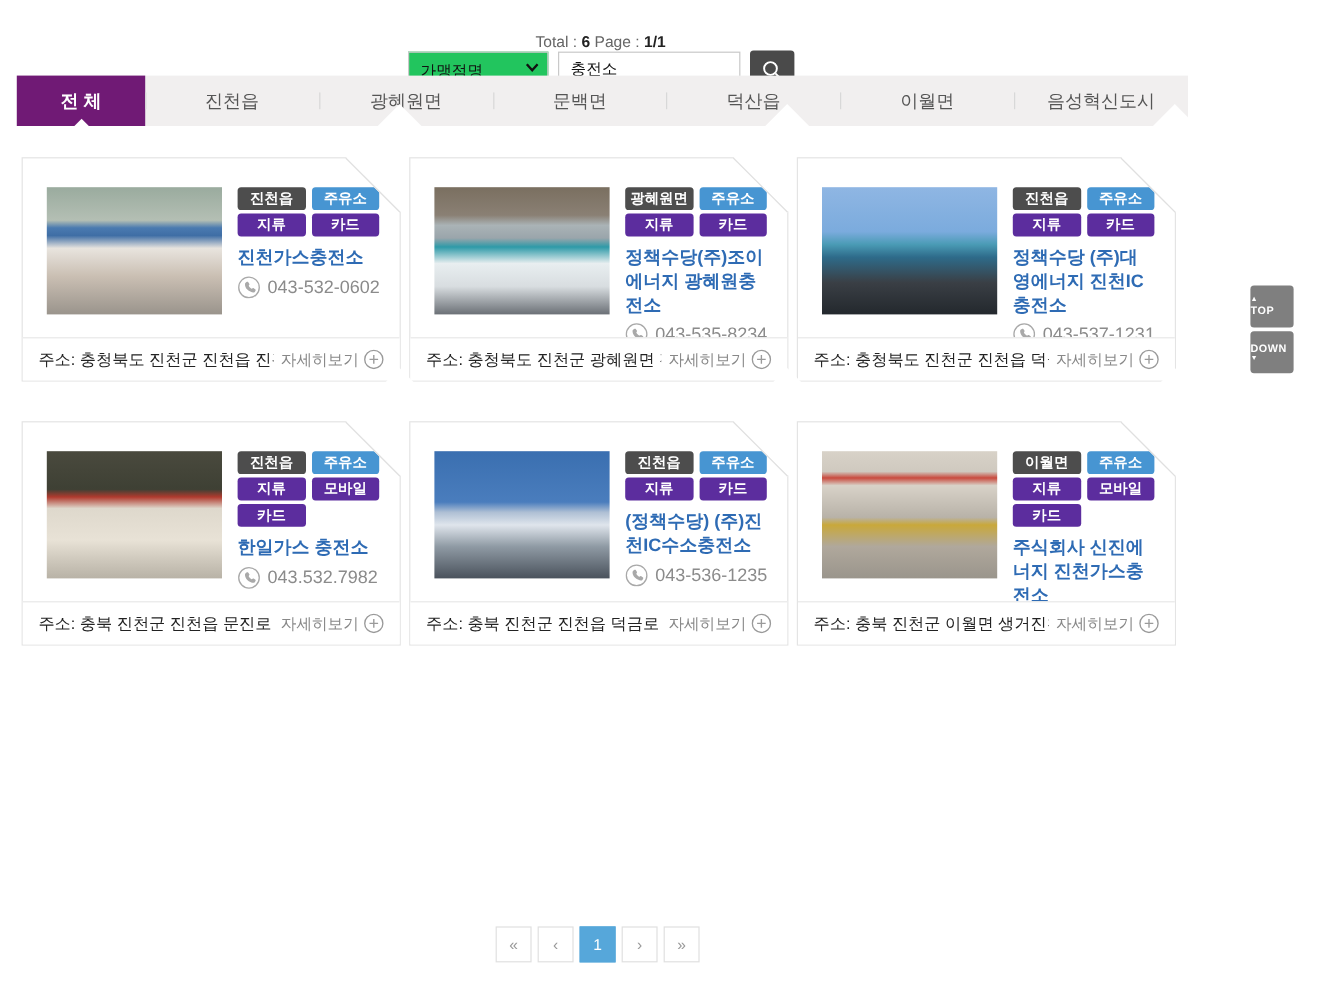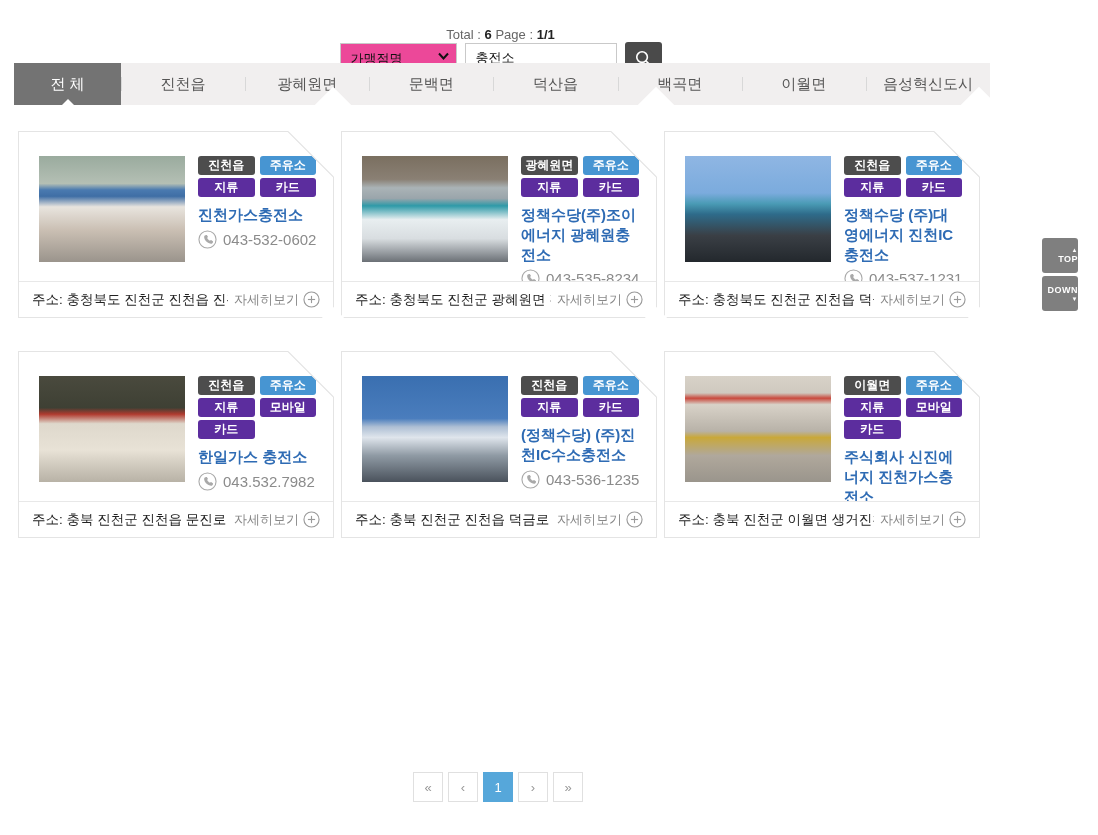--- a/index.html
+++ b/index.html
@@ -7,37 +7,37 @@
     font-family:"Liberation Sans","DejaVu Sans",sans-serif; color:#333; overflow:hidden; }
   .page { position:relative; width:1098px; height:835px; }
 
   
   .topbar { position:absolute; left:14px; top:19px; width:973px;
     display:flex; justify-content:space-between; align-items:center;flex-direction:column; }
   .total-info { font-size:13px; color:#666; padding-top:8px; }
   .total-info b { color:#222; }
   .search-area { display:flex; align-items:center; gap:8px; }
   .select-wrap { position:relative; }
-  .field-select { width:117px; height:30px; border:1px solid #c9c9c9; background:#ec4899;
+  .field-select { width:117px; height:30px; border:1px solid #c9c9c9; background:#22c55e;
     font-size:13px; color:#111; padding:0 24px 0 10px; appearance:none; -webkit-appearance:none;
     border-radius:0; font-family:inherit; }
   .chev { position:absolute; right:8px; top:9px; pointer-events:none; line-height:0; }
   .search-input { width:152px; height:30px; border:1px solid #c9c9c9; font-size:13px;
     color:#111; padding:0 10px; font-family:inherit; }
   .search-btn { width:37px; height:32px; background:#4a4a4a; border:none; border-radius:3px;
     display:flex; align-items:center; justify-content:center; cursor:pointer; }
 
   
   .tabbar { position:absolute; left:14px; top:63px; width:976px; height:42px;
     display:flex; background:#f1efef; }
   .tab { flex:1 1 0; display:flex; align-items:center; justify-content:center;
     font-size:15px; color:#555; cursor:pointer; position:relative; white-space:nowrap; }
   .tab + .tab::before { content:""; position:absolute; left:0; top:14px; height:14px;
     width:1px; background:#d8d8d8; }
-  .tab.active { flex:0 0 107px; background:#737373; color:#fff; font-weight:normal; }
+  .tab.active { flex:0 0 107px; background:#701a75; color:#fff; font-weight:bold; }
   .tab.active::after { content:""; position:absolute; bottom:0; left:50%; margin-left:-6px;
     border-left:6px solid transparent; border-right:6px solid transparent;
     border-bottom:6px solid #fff; }
 
   
   .grid { position:absolute; left:18px; top:131px; width:962px;
     display:grid; grid-template-columns:repeat(3,316px); column-gap:7px; row-gap:33px; }
   .card { position:relative; height:187px; border:1px solid #e4e4e4; background:#fff;
     display:flex; flex-direction:column; }
   .fold { position:absolute; top:-32px; right:-32px; width:64px; height:64px; background:#fff;
@@ -64,21 +64,21 @@
     align-items:center; justify-content:space-between; padding:0 13px; background:#fff; }
   .addr { color:#222; font-size:13.5px; white-space:nowrap; overflow:hidden; }
   .detail { color:#888; font-size:13px; display:flex; align-items:center; gap:4px;
     white-space:nowrap; cursor:pointer; text-decoration:none; margin-left:6px; }
 
   
   .float-nav { position:absolute; left:1042px; top:238px; display:flex;
     flex-direction:column; gap:3px; }
   .fbtn { width:36px; height:35px; background:#7f7f7f; color:#fff; border:none;
     border-radius:3px; font-size:9px; font-weight:bold; letter-spacing:.5px; cursor:pointer;
-    display:flex; flex-direction:column; align-items:flex-end; justify-content:center; gap:1px;
+    display:flex; flex-direction:column; align-items:flex-start; justify-content:center; gap:1px;
     font-family:inherit; }
   .tri { font-size:6px; line-height:1; }
 
   
   .pagination { position:absolute; left:413px; top:772px; display:flex; gap:5px; }
   .page-btn { width:30px; height:30px; border:1px solid #e0e0e0; background:#fff;
     color:#999; font-size:13px; cursor:pointer; display:flex; align-items:center;
     justify-content:center; font-family:inherit; }
   .page-btn.active { background:#56a7da; border-color:#56a7da; color:#fff; }
 </style>
@@ -114,21 +114,20 @@
       </button>
     </div>
   </div>
 
   <nav class="tabbar" id="tabbar">
       <div class="tab active">전 체</div>
       <div class="tab">진천읍</div>
       <div class="tab">광혜원면</div>
       <div class="tab">문백면</div>
       <div class="tab">덕산읍</div>
-      <div class="tab">백곡면</div>
       <div class="tab">이월면</div>
       <div class="tab">음성혁신도시</div>
     </nav>
 
   <section class="grid" id="grid">
   <article class="card">
     <span class="fold"></span>
     <div class="card-body">
       <div class="photo photo-1"></div>
       <div class="card-info">

